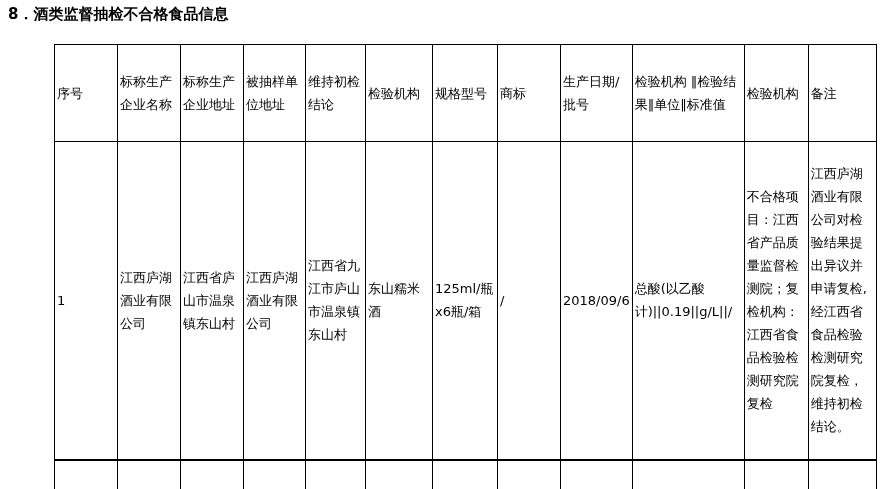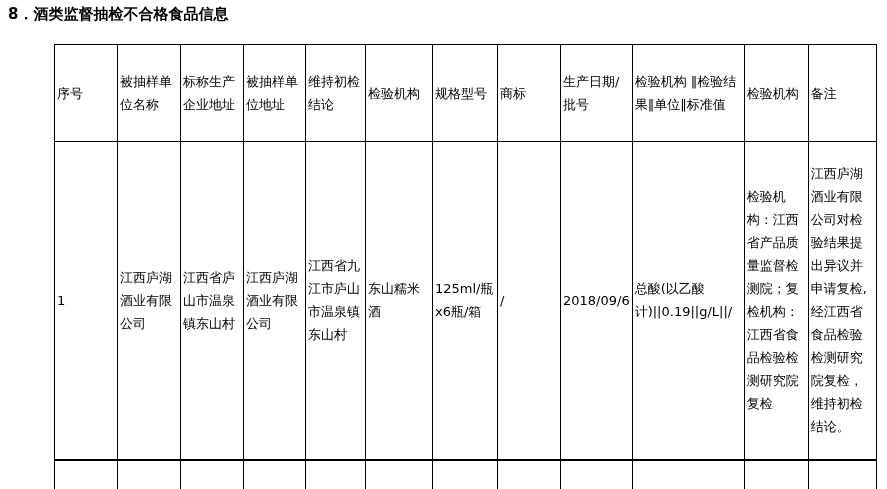--- a/index.html
+++ b/index.html
@@ -66,21 +66,21 @@
       <col style="width:65px">
       <col style="width:63px">
       <col style="width:67px">
       <col style="width:112px">
       <col style="width:64px">
       <col style="width:68px">
     </colgroup>
     <thead>
       <tr class="header-row">
         <th>序号</th>
-        <th>被抽样单位名称</th>
+        <th>标称生产企业名称</th>
         <th>标称生产企业地址</th>
         <th>被抽样单位地址</th>
         <th>维持初检结论</th>
         <th>检验机构</th>
         <th>规格型号</th>
         <th>商标</th>
         <th>生产日期/批号</th>
         <th>检验机构 ‖检验结果‖单位‖标准值</th>
         <th>检验机构</th>
         <th>备注</th>
@@ -91,21 +91,21 @@
         <td>1</td>
         <td>江西庐湖酒业有限公司</td>
         <td>江西省庐山市温泉镇东山村</td>
         <td>江西庐湖酒业有限公司</td>
         <td>江西省九江市庐山市温泉镇东山村</td>
         <td>东山糯米酒</td>
         <td>125ml/瓶x6瓶/箱</td>
         <td>/</td>
         <td>2018/09/6</td>
         <td>总酸(以乙酸计)||0.19||g/L||/</td>
-        <td>检验机构：江西省产品质量监督检测院；复检机构：江西省食品检验检测研究院复检</td>
+        <td>不合格项目：江西省产品质量监督检测院；复检机构：江西省食品检验检测研究院复检</td>
         <td>江西庐湖酒业有限公司对检验结果提出异议并申请复检,经江西省食品检验检测研究院复检，维持初检结论。</td>
       </tr>
       <tr class="empty-row">
         <td></td>
         <td></td>
         <td></td>
         <td></td>
         <td></td>
         <td></td>
         <td></td>

